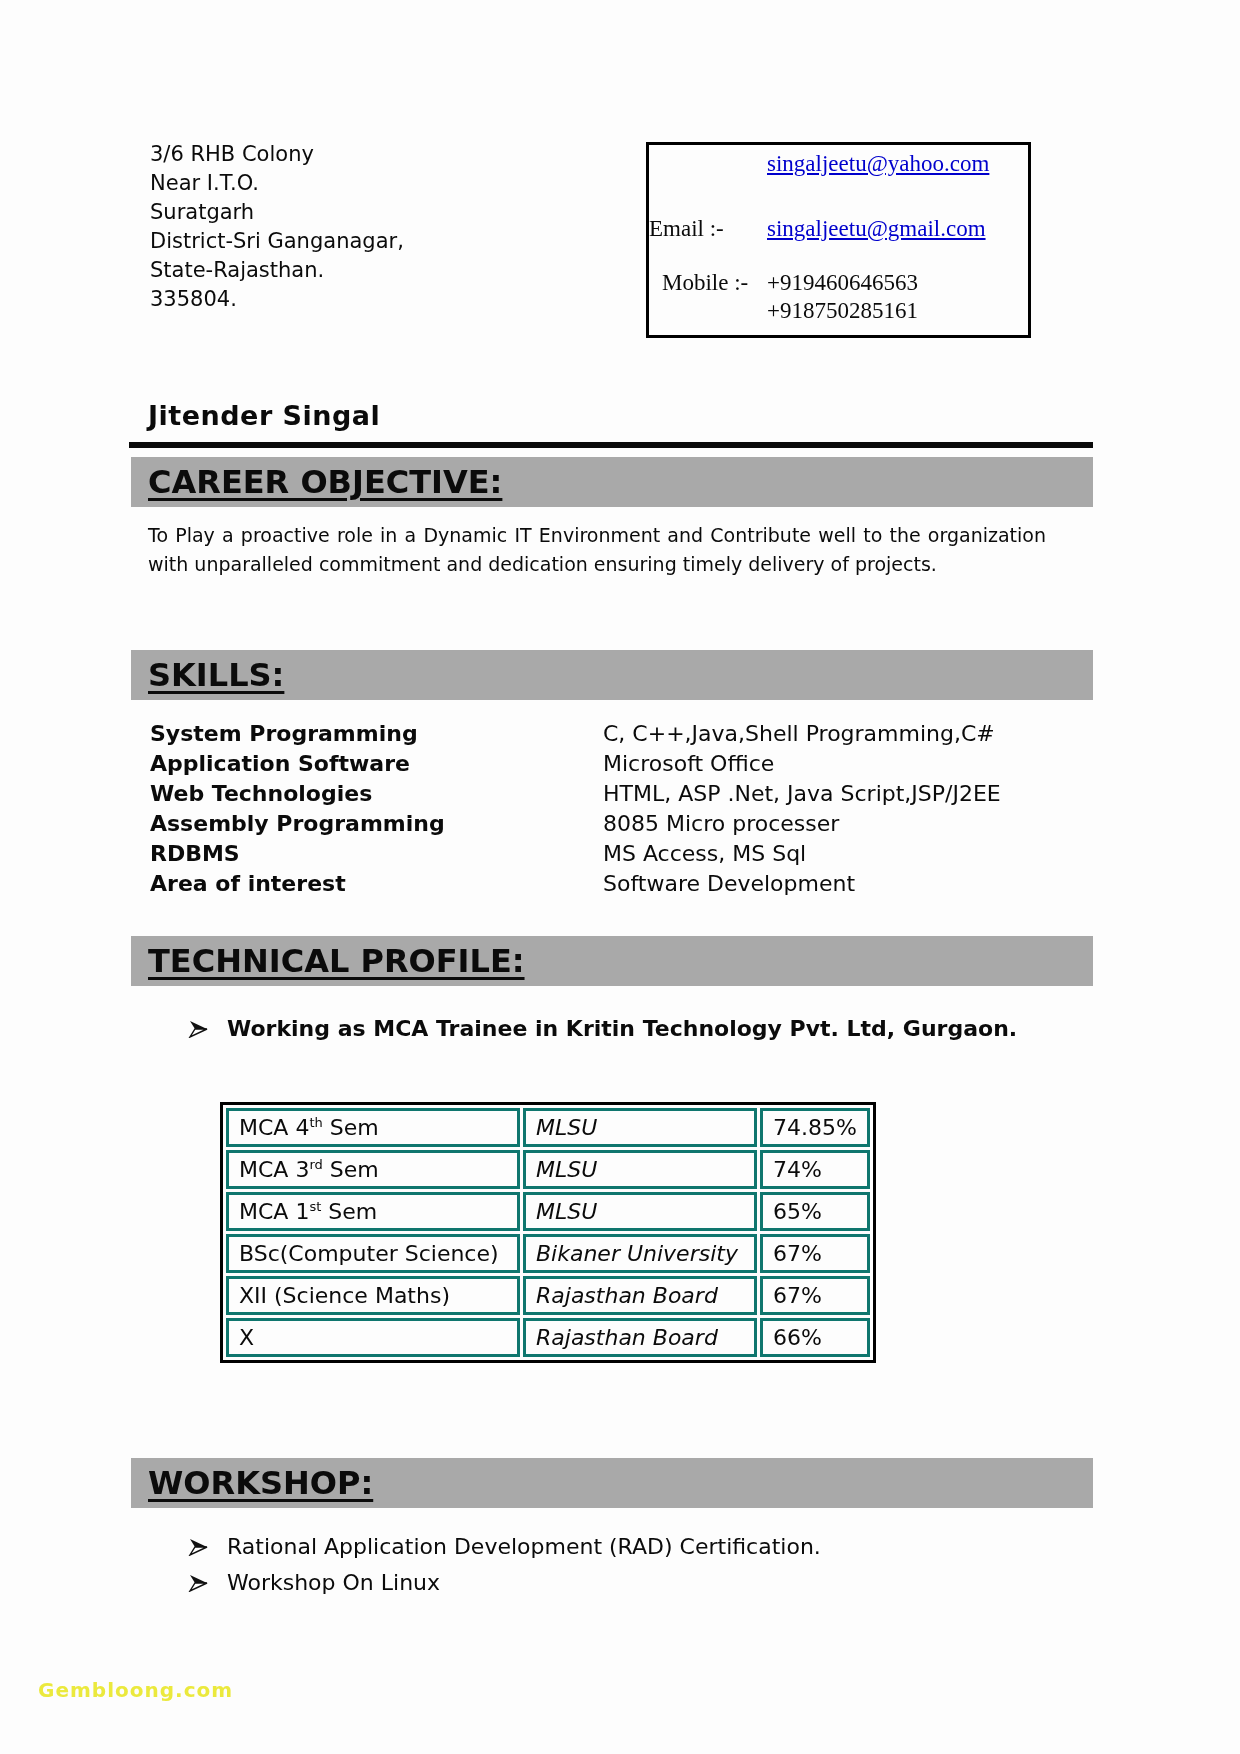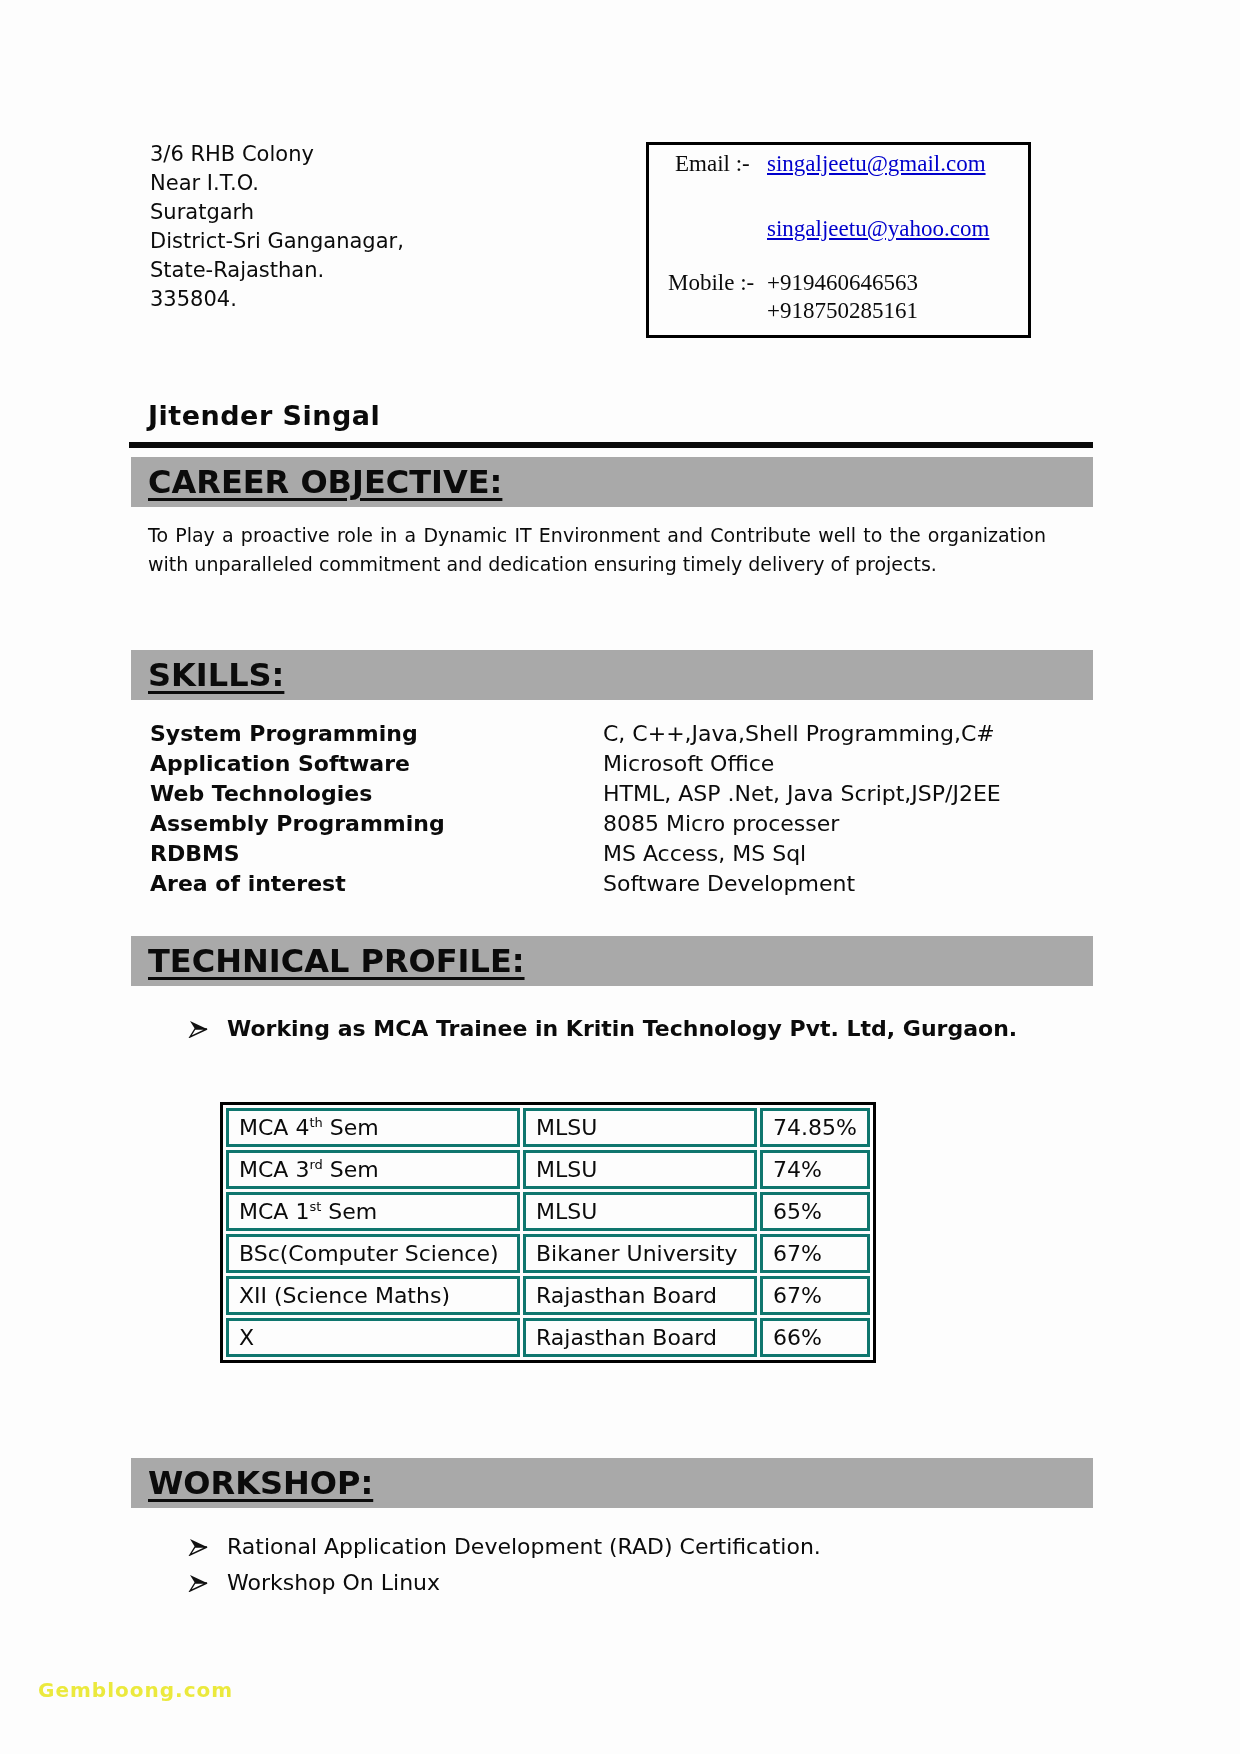--- a/index.html
+++ b/index.html
@@ -14,21 +14,21 @@
   .contact-box{
     position:absolute;left:646px;top:142px;width:385px;height:196px;
     border:3px solid #000;box-sizing:border-box;
     font-family:"Liberation Serif","DejaVu Serif",serif;font-size:23px;
   }
   .contact-row{display:grid;grid-template-columns:118px auto;line-height:26px;}
   .contact-row:nth-child(1){margin-top:6px;}
   .contact-row:nth-child(1) .c-label{padding-left:26px;}
   .contact-row:nth-child(2){margin-top:39px;}
   .contact-row:nth-child(3){margin-top:28px;}
-  .contact-row:nth-child(3) .c-label{padding-left:19px;}
+  .contact-row:nth-child(3) .c-label{padding-left:13px;}
   .contact-row:nth-child(4){margin-top:2px;}
   .c-val a{color:var(--link-blue,#0000cc);text-decoration:underline;}
   
   .person-name{position:absolute;left:148px;top:400px;font-size:27px;font-weight:bold;letter-spacing:.5px;}
   .name-rule{position:absolute;left:129px;top:442px;width:964px;height:6px;background:#0a0a0a;}
   
   .bar{
     position:absolute;left:131px;width:962px;height:50px;
     background:var(--bar-gray,#a9a9a9);display:flex;align-items:center;
   }
@@ -51,47 +51,47 @@
   .bullet-row{display:flex;align-items:flex-start;margin-bottom:11px;}
   .bullet-row .arrow{flex:0 0 22px;margin-top:4px;margin-right:17px;}
   
   .edu-table{position:absolute;left:220px;top:1102px;
     border:3px solid #000;border-spacing:3px;background:#fdfdfd;}
   .edu-table td{
     border:3px solid #0f766e;height:33px;padding:0 10px;
     font-size:22px;white-space:nowrap;vertical-align:middle;
   }
   .edu-table td.col-qual{width:268px;}
-  .edu-table td.col-board{width:208px;}
+  .edu-table td.col-board{width:208px;font-style:italic;}
   .edu-table td.col-pct{width:84px;}
   .edu-table sup{font-size:13px;}
   
   .watermark{position:absolute;left:38px;top:1678px;font-size:20px;font-weight:bold;
     color:var(--watermark-yellow,#ebe93d);letter-spacing:1px;}
 </style>
 </head>
 <body>
 
 <div class="address">
     <div>3/6 RHB Colony</div>
     <div>Near I.T.O.</div>
     <div>Suratgarh</div>
     <div>District-Sri Ganganagar,</div>
     <div>State-Rajasthan.</div>
     <div>335804.</div>
   </div>
 
 <div class="contact-box">
     <div class="contact-row">
+      <span class="c-label"></span>
+      <span class="c-val"><a href="#">singaljeetu@yahoo.com</a></span>
+    </div>
+    <div class="contact-row">
       <span class="c-label">Email :-</span>
       <span class="c-val"><a href="#">singaljeetu@gmail.com</a></span>
-    </div>
-    <div class="contact-row">
-      <span class="c-label"></span>
-      <span class="c-val"><a href="#">singaljeetu@yahoo.com</a></span>
     </div>
     <div class="contact-row">
       <span class="c-label">Mobile :-</span>
       <span class="c-val">+919460646563</span>
     </div>
     <div class="contact-row">
       <span class="c-label"></span>
       <span class="c-val">+918750285161</span>
     </div>
   </div>

